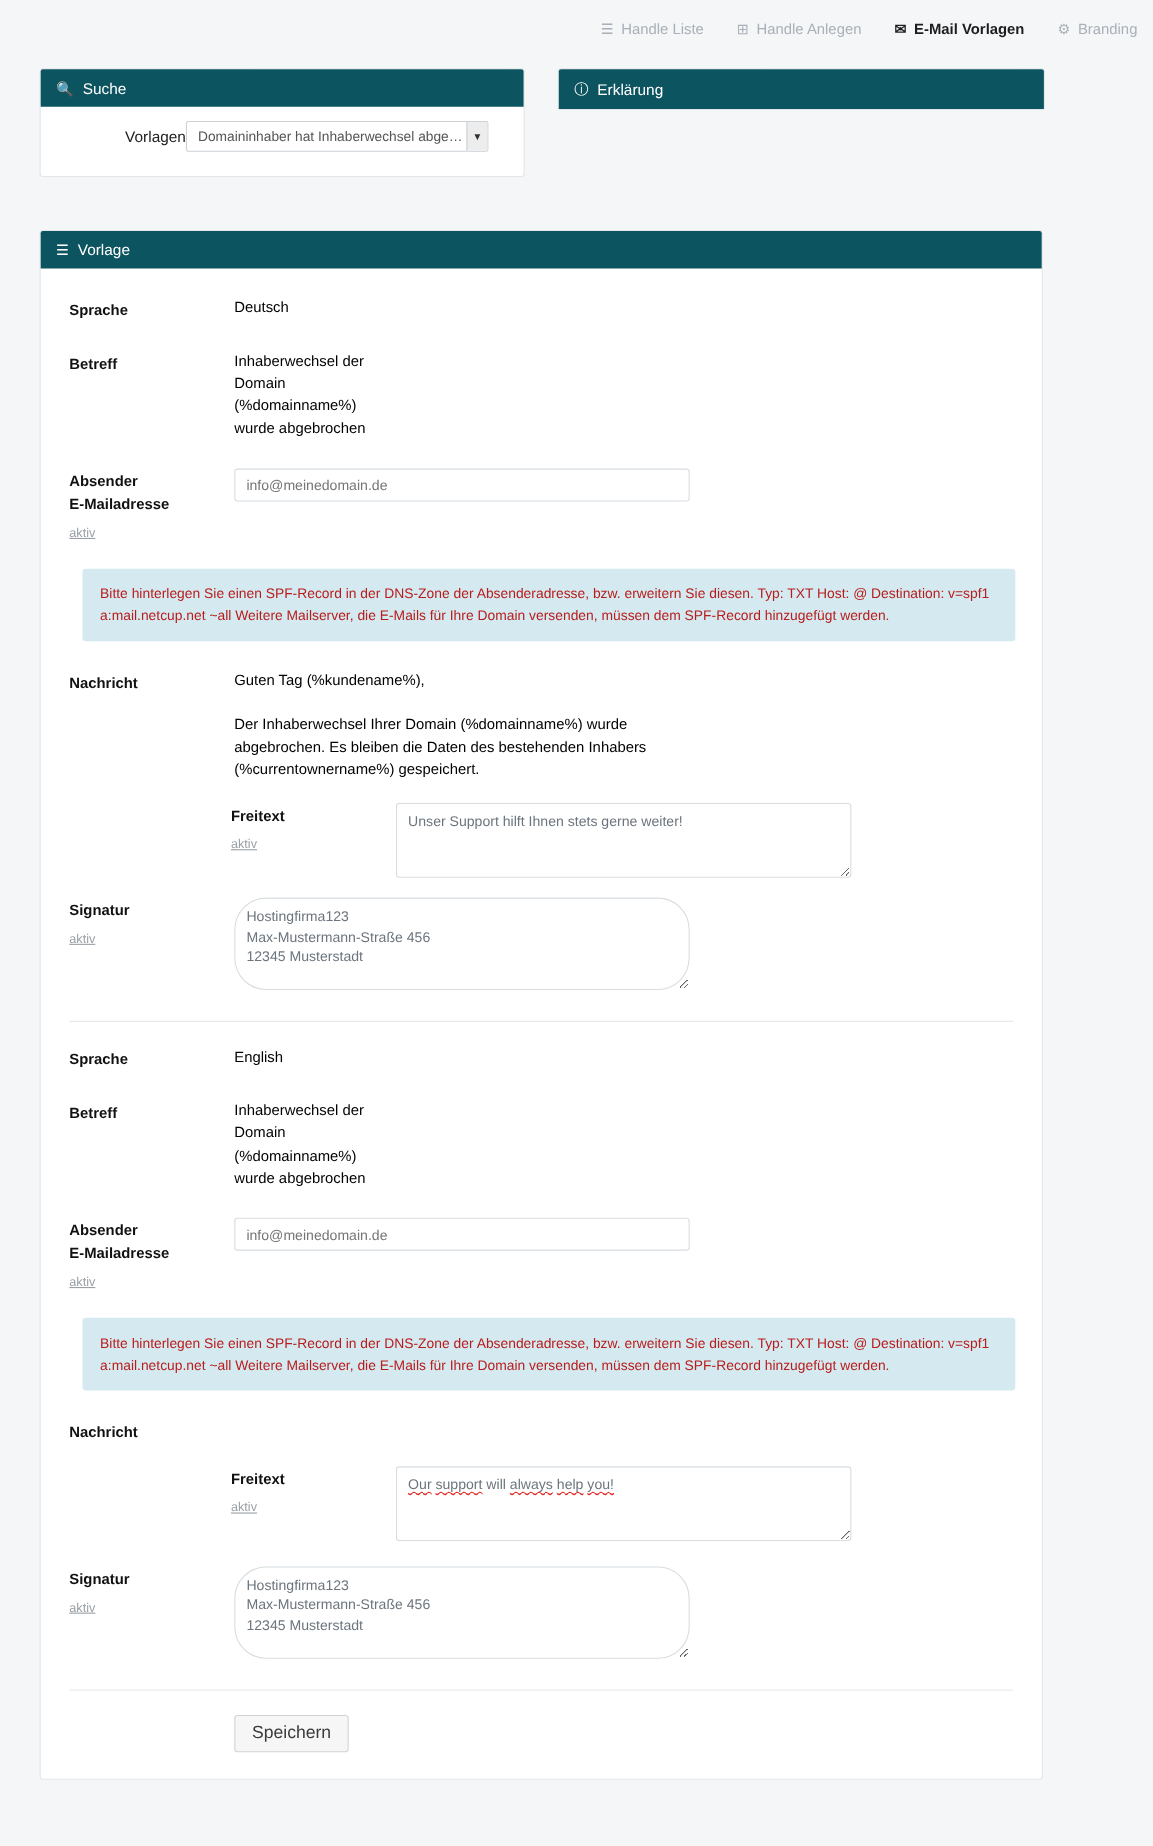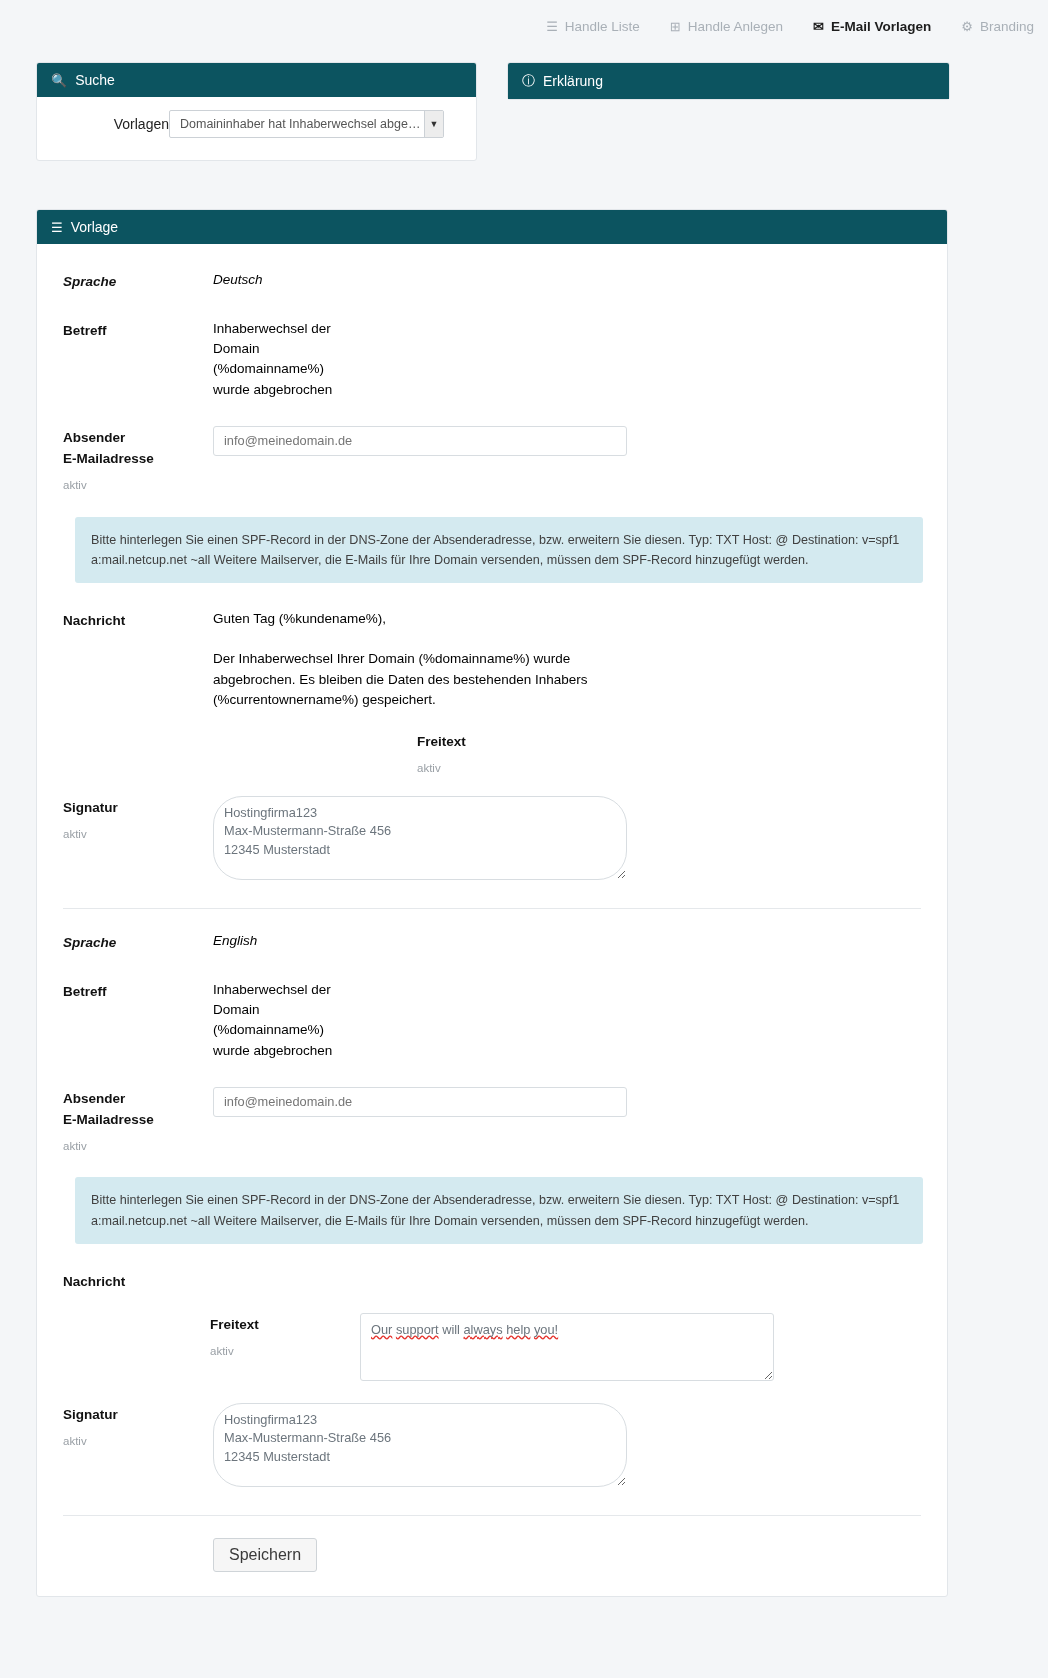--- a/index.html
+++ b/index.html
@@ -160,29 +160,30 @@
     color: #111;
     padding-top: 2px;
     line-height: 1.55;
   }
   .flabel .sub {
     display: block;
     font-weight: normal;
     font-size: 11.5px;
     color: #9aa0a6;
     margin-top: 7px;
+    text-decoration: underline;
   }
   .fval {
     font-size: 13.5px;
     color: #000000;
     line-height: 1.5;
     white-space: pre-line;
   }
 
-  .sp-sprache { margin-top: 4px; font-style: italic; }
+  .sp-sprache { margin-top: 4px; }
   .sp-betreff { margin-top: 26px; }
   .sp-absender { margin-top: 26px; }
   .sp-nachricht { margin-top: 26px; }
   .sp-freitext { margin-top: 20px; justify-content: center; }
   .sp-signatur { margin-top: 18px; }
 
   input.text-inp {
     width: 414px;
     height: 30px;
     border: 1px solid #d8dde1;
@@ -221,21 +222,21 @@
     color: #6c757d;
     font-family: "Liberation Sans", sans-serif;
     pointer-events: none;
     line-height: 1.45;
     white-space: pre;
   }
   .ta-hidden-text { color: transparent !important; }
 
   .alert-info {
     background: #d4eaf0;
-    color: #404040;
+    color: #b91c1c;
     font-size: 12.6px;
     line-height: 1.6;
     padding: 13px 16px;
     border-radius: 3px;
     margin: 22px 0 0 12px;
     width: 848px;
   }
 
   .hr-sep {
     border: 0;
@@ -352,20 +353,21 @@
 Der Inhaberwechsel Ihrer Domain (%domainname%) wurde
 abgebrochen. Es bleiben die Daten des bestehenden Inhabers
 (%currentownername%) gespeichert.</div>
         </div>
 
         <div class="frow sp-freitext">
           <div class="flabel">
             <span>Freitext</span>
             <span class="sub">aktiv</span>
           </div>
+          <textarea class="ta ta-free" style="">Unser Support hilft Ihnen stets gerne weiter!</textarea>
         </div>
 
         <div class="frow sp-signatur">
           <div class="flabel">
             <span>Signatur</span>
             <span class="sub">aktiv</span>
           </div>
           <textarea class="ta ta-sig" style="">Hostingfirma123
 Max-Mustermann-Straße 456
 12345 Musterstadt</textarea>

